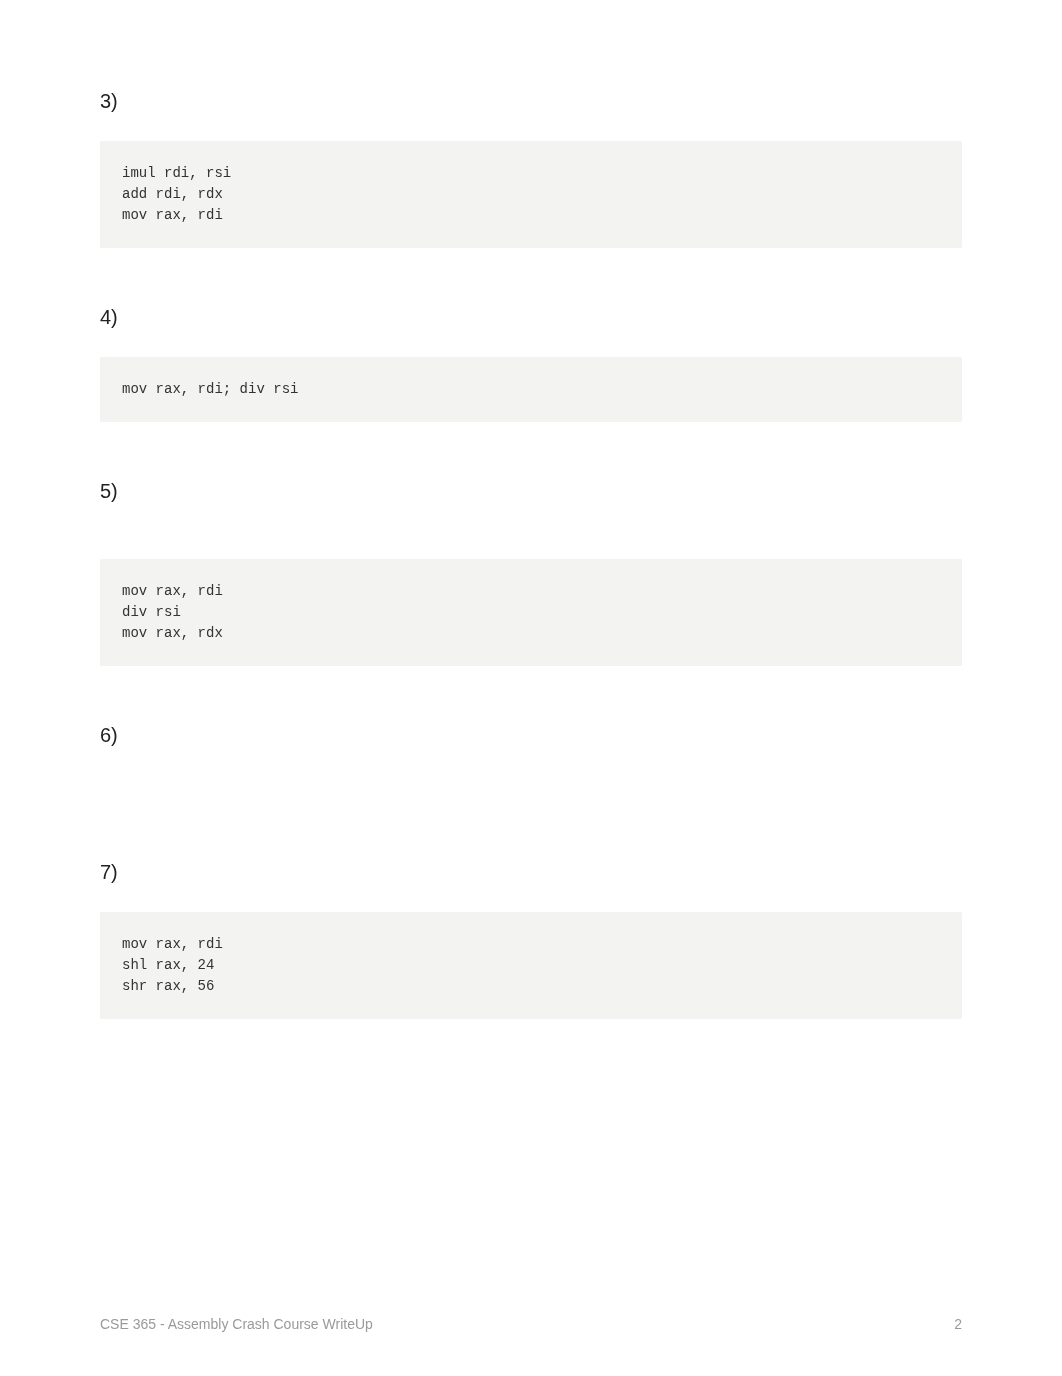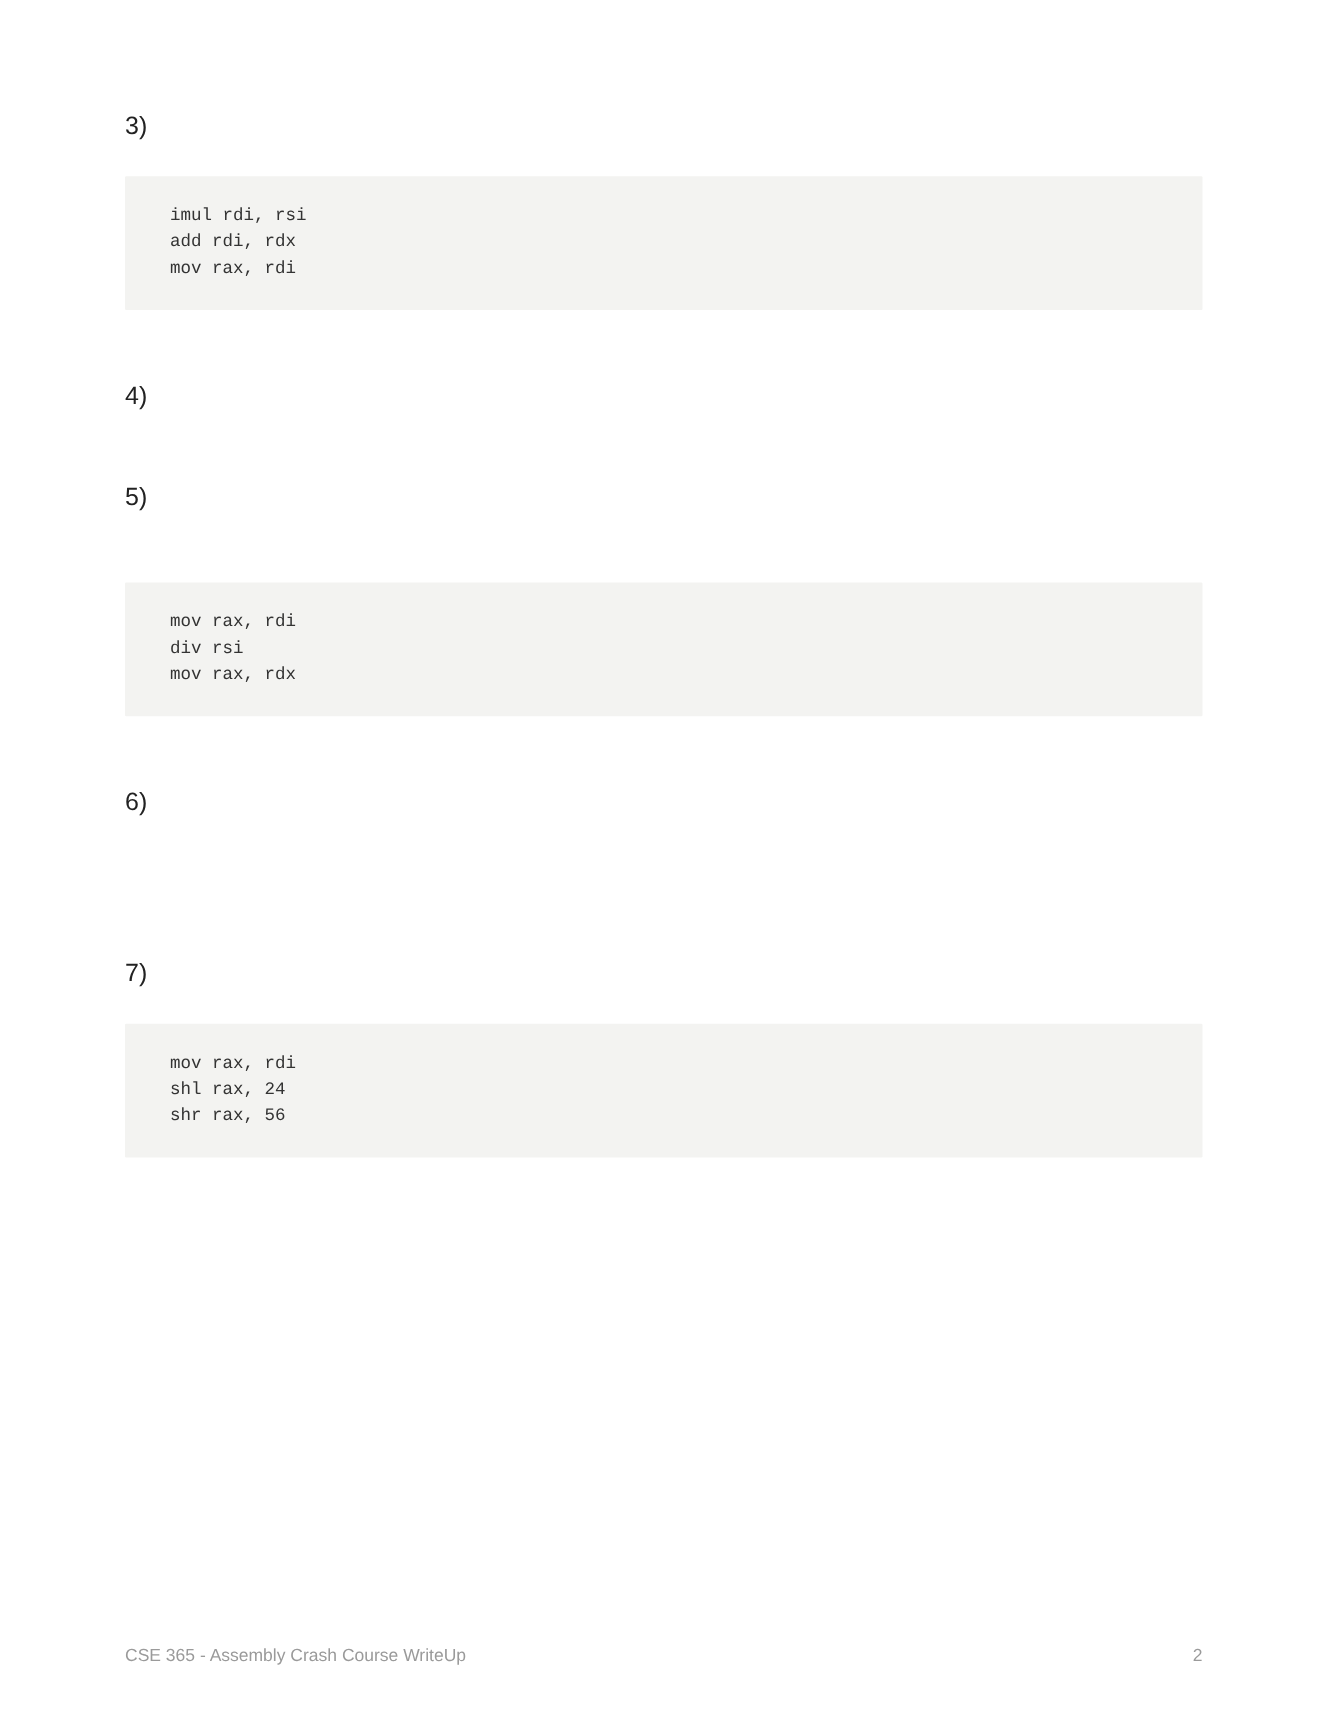--- a/index.html
+++ b/index.html
@@ -28,21 +28,21 @@
       margin-bottom: 28px;
       margin-top: 0;
     }
 
     .section {
       margin-bottom: 58px;
     }
 
     .code-block {
       background: #f3f3f1;
-      padding: 22px 36px;
+      padding: 22px 22px;
       border-radius: 1px;
       font-family: "Courier New", Courier, monospace;
       font-size: 14px;
       line-height: 1.5;
       color: #333;
       white-space: pre;
     }
 
     .spacer {
       height: 28px;
@@ -75,20 +75,21 @@
 
   <div class="section">
     <h3 class="section-heading">3)</h3>
     <div class="code-block">imul rdi, rsi
 add rdi, rdx
 mov rax, rdi</div>
   </div>
 
   <div class="section">
     <h3 class="section-heading">4)</h3>
+    <div class="code-block">mov rax, rdi; div rsi</div>
   </div>
 
   <div class="section">
     <h3 class="section-heading">5)</h3>
     <div class="spacer"></div>
     <div class="code-block">mov rax, rdi
 div rsi
 mov rax, rdx</div>
   </div>
 

